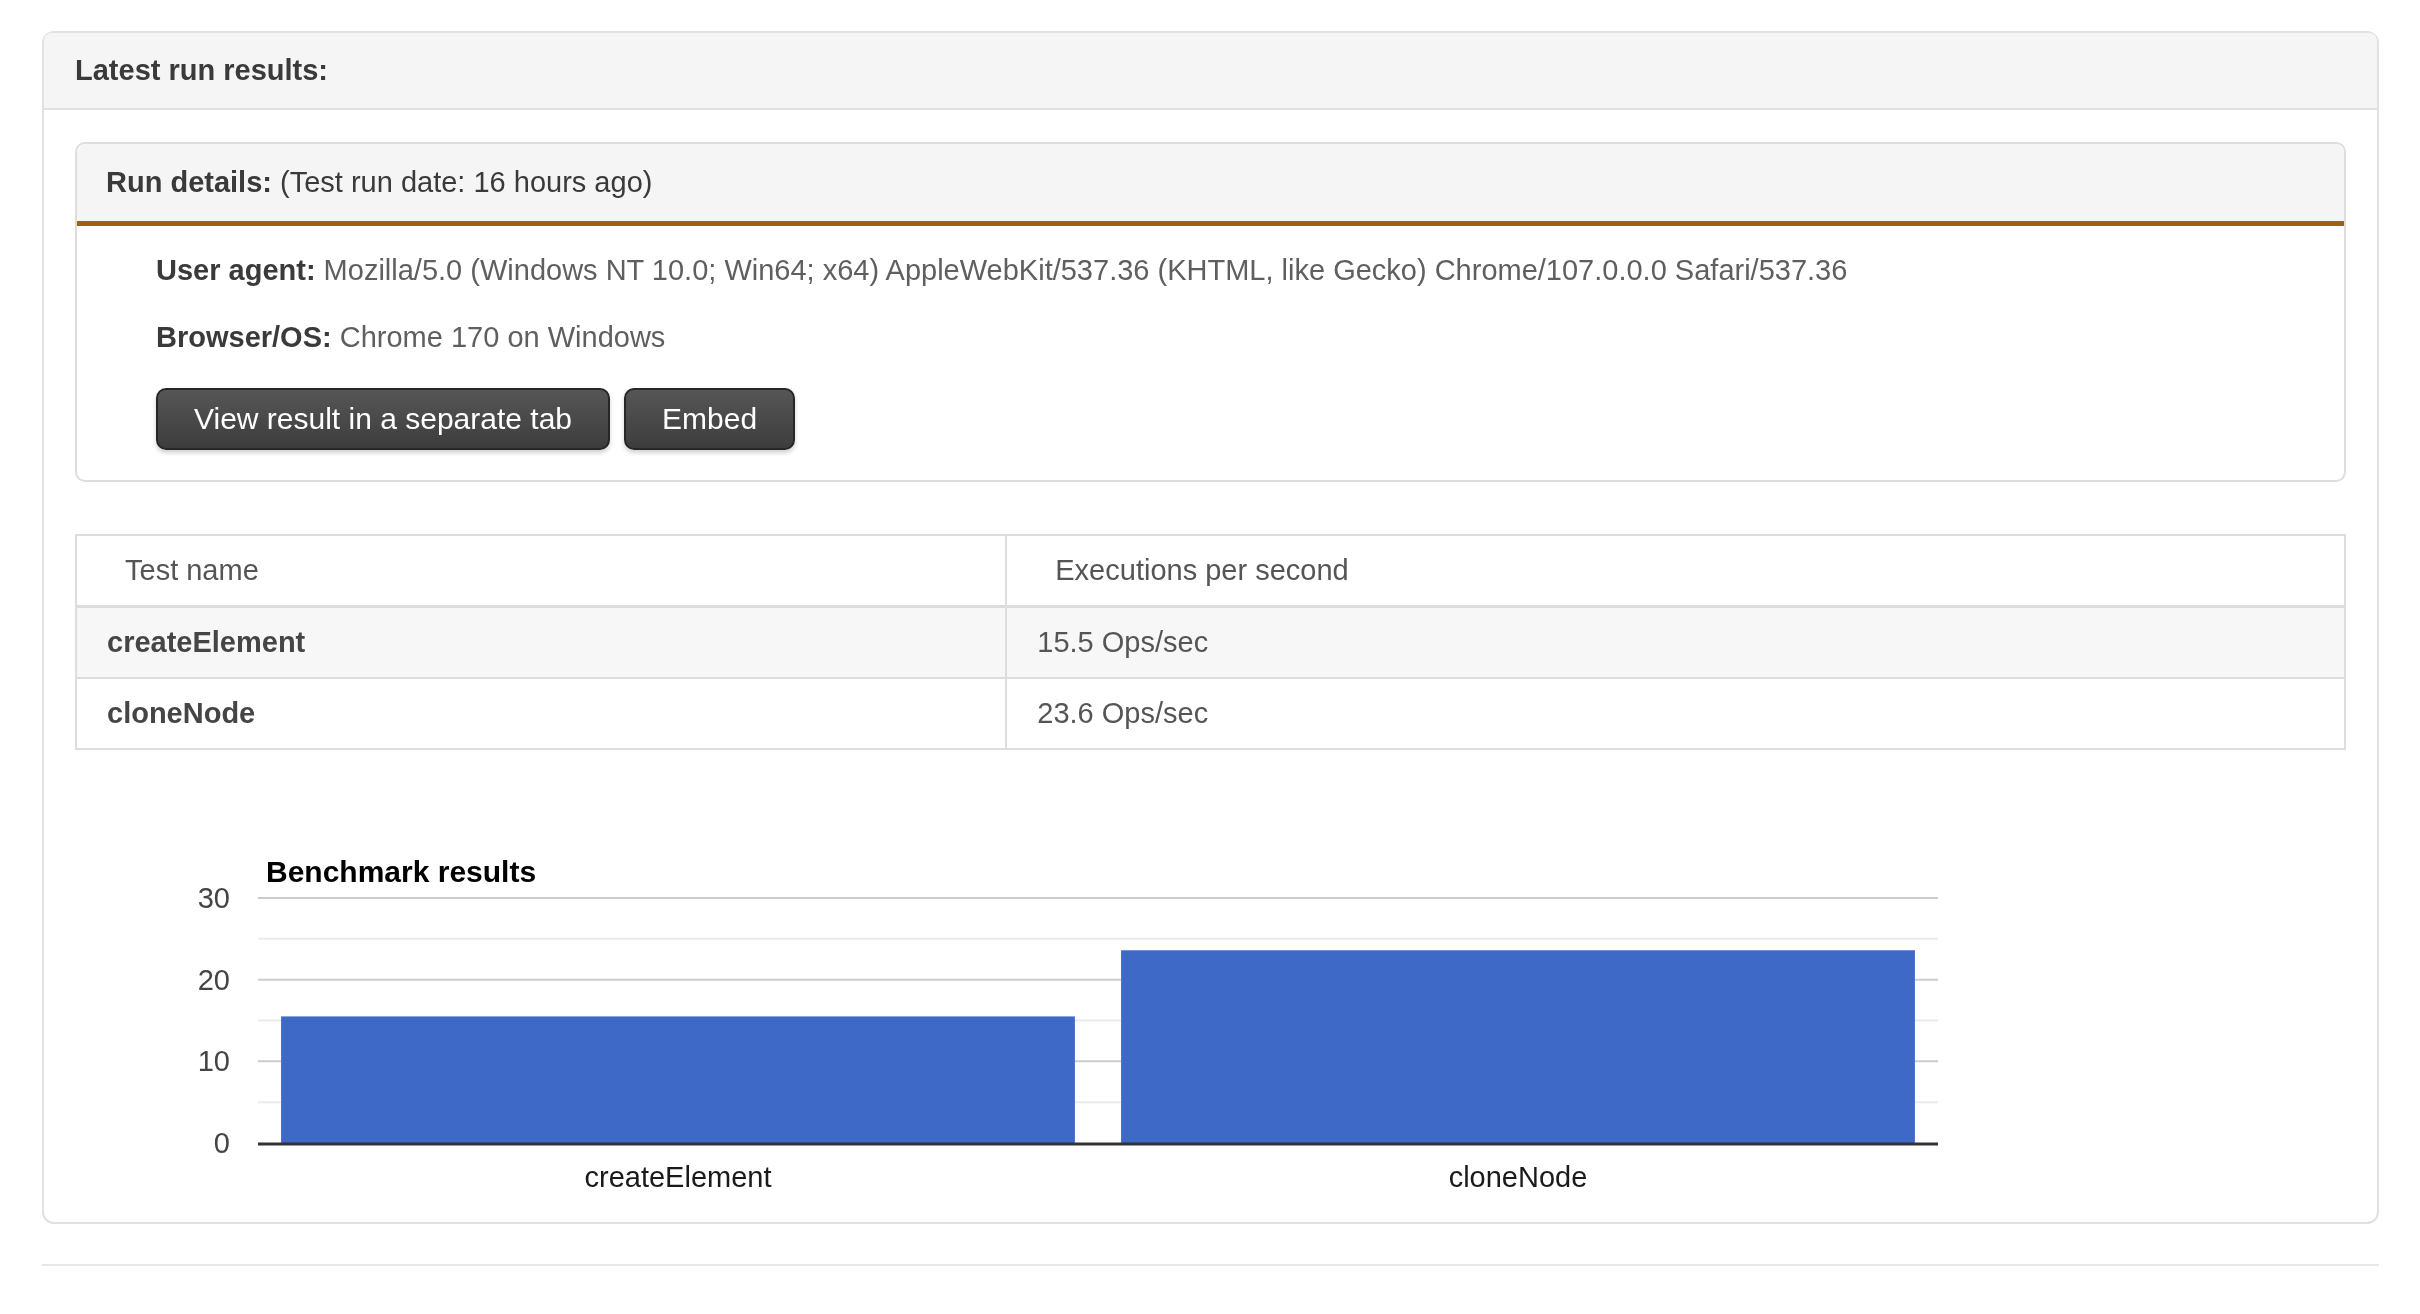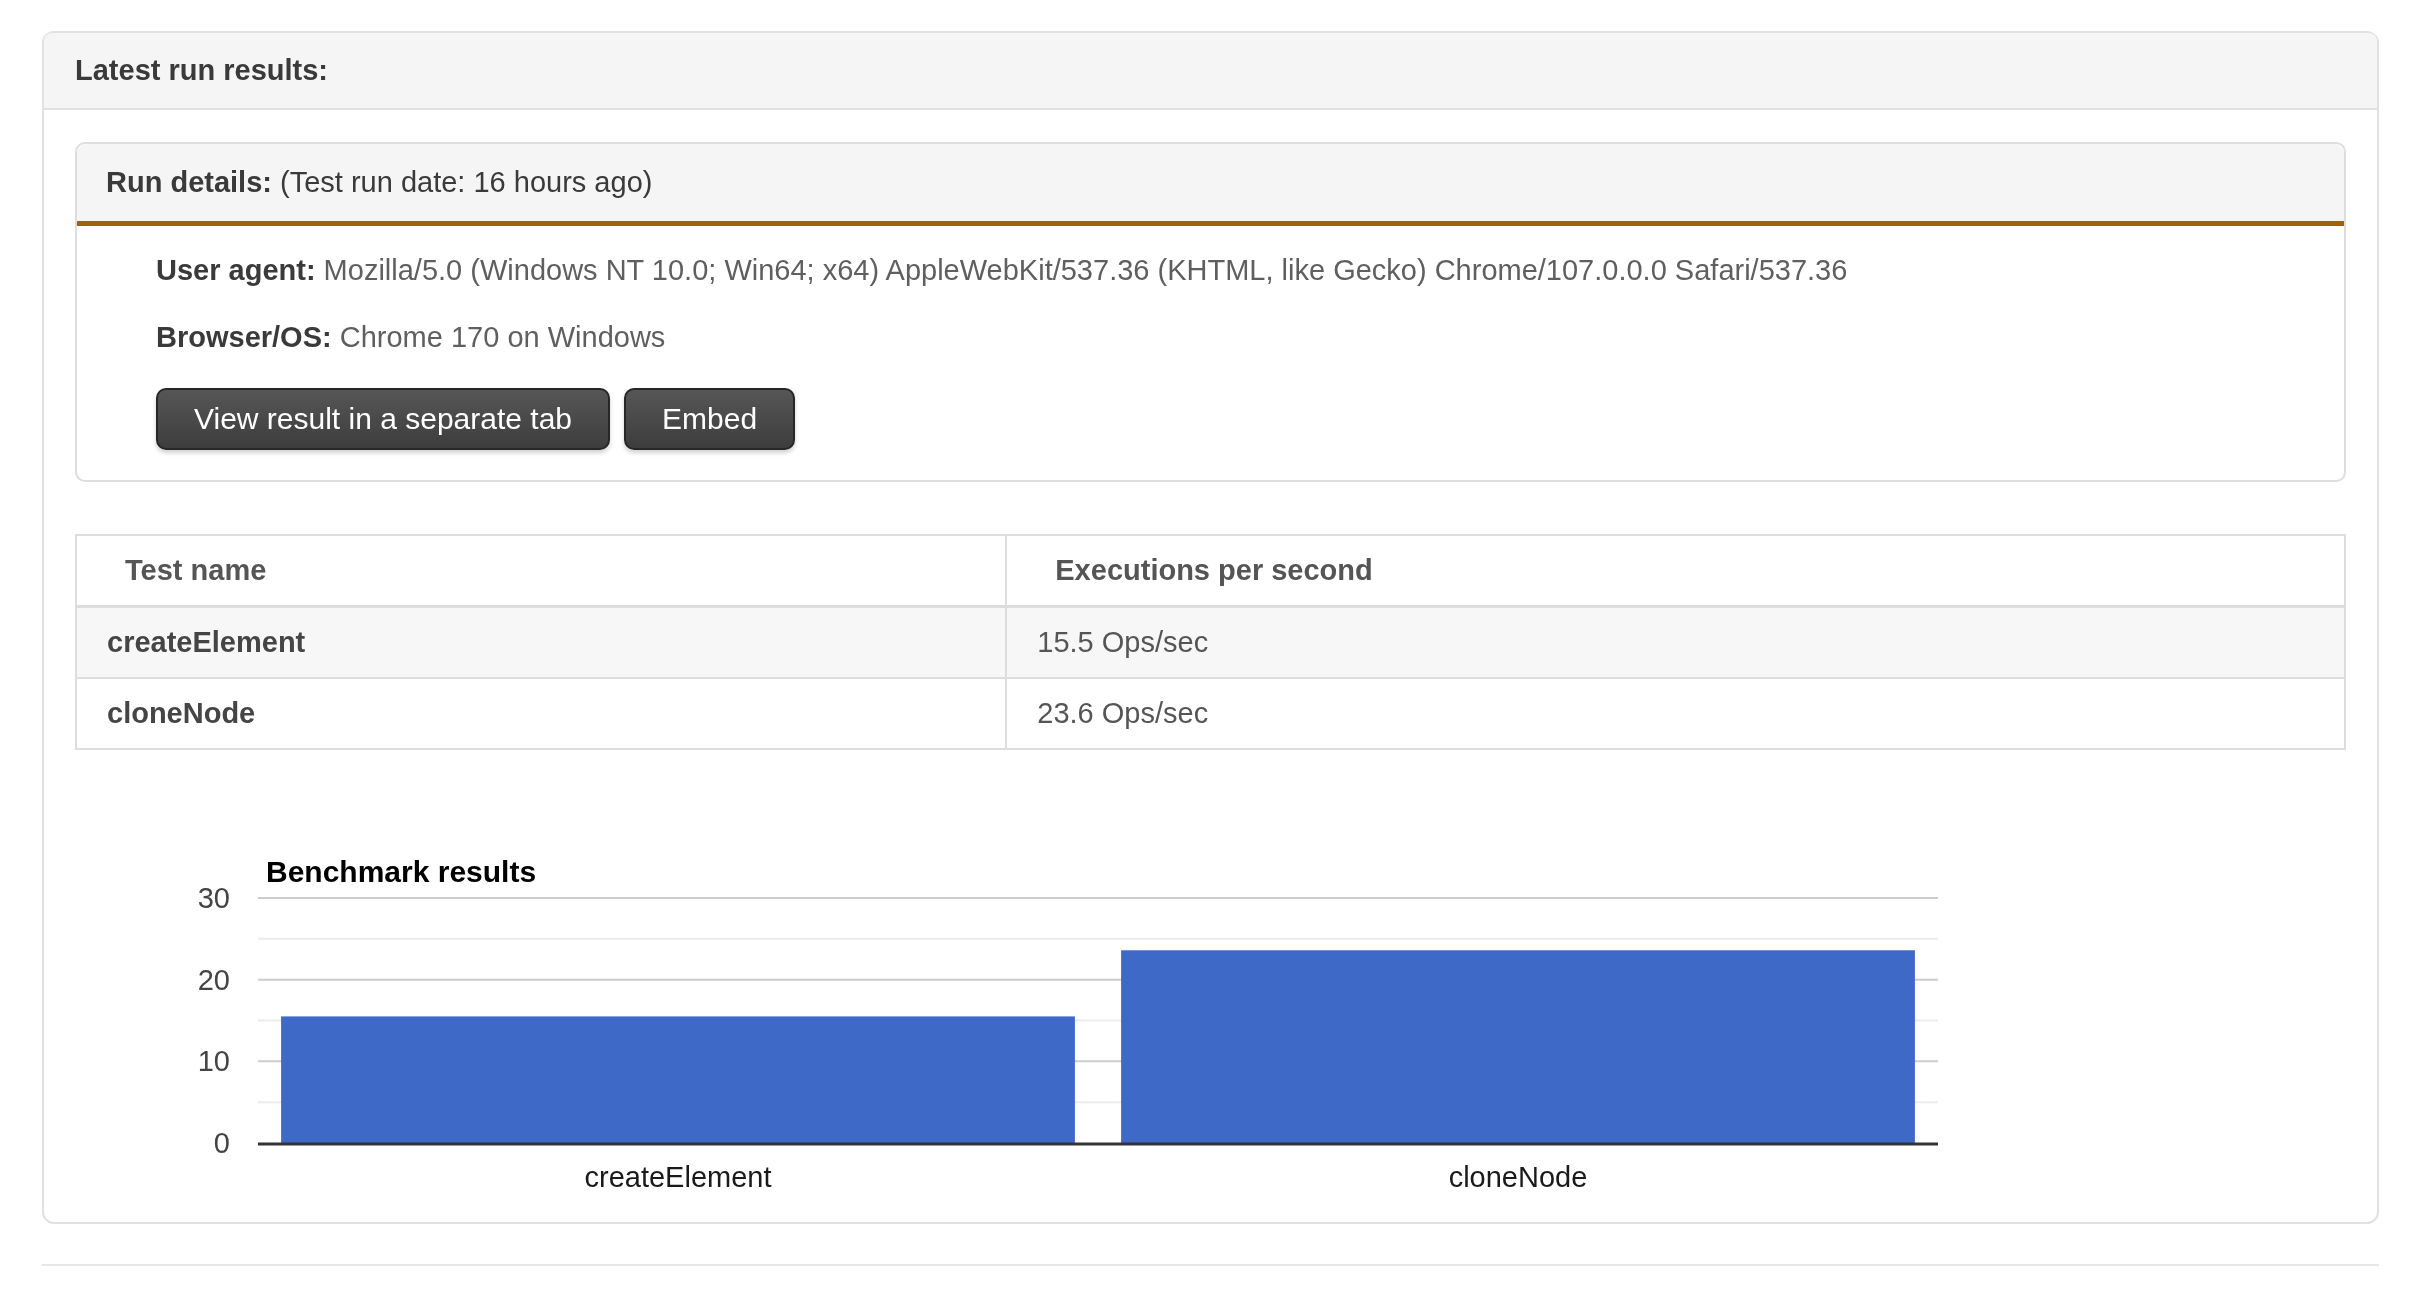--- a/index.html
+++ b/index.html
@@ -60,21 +60,21 @@
     margin-top:52px;
   }
   .results-table th, .results-table td {
     border:2px solid #ddd;
     text-align:left;
     padding:18px 30px;
     font-size:29px;
   }
   .results-table th {
     color:#555;
-    font-weight:bold;
+    font-weight:normal;
     border-bottom-width:3px;
     padding-left:48px;
   }
   .results-table th.col-test { width:41%; }
   .results-table td.test { font-weight:bold; color:#454545; }
   .results-table td.ops { color:#555; }
   .results-table tbody tr.striped { background:#f7f7f7; }
 
   .chart-wrap { margin-top:88px; }
   .chart-wrap svg { display:block; }

